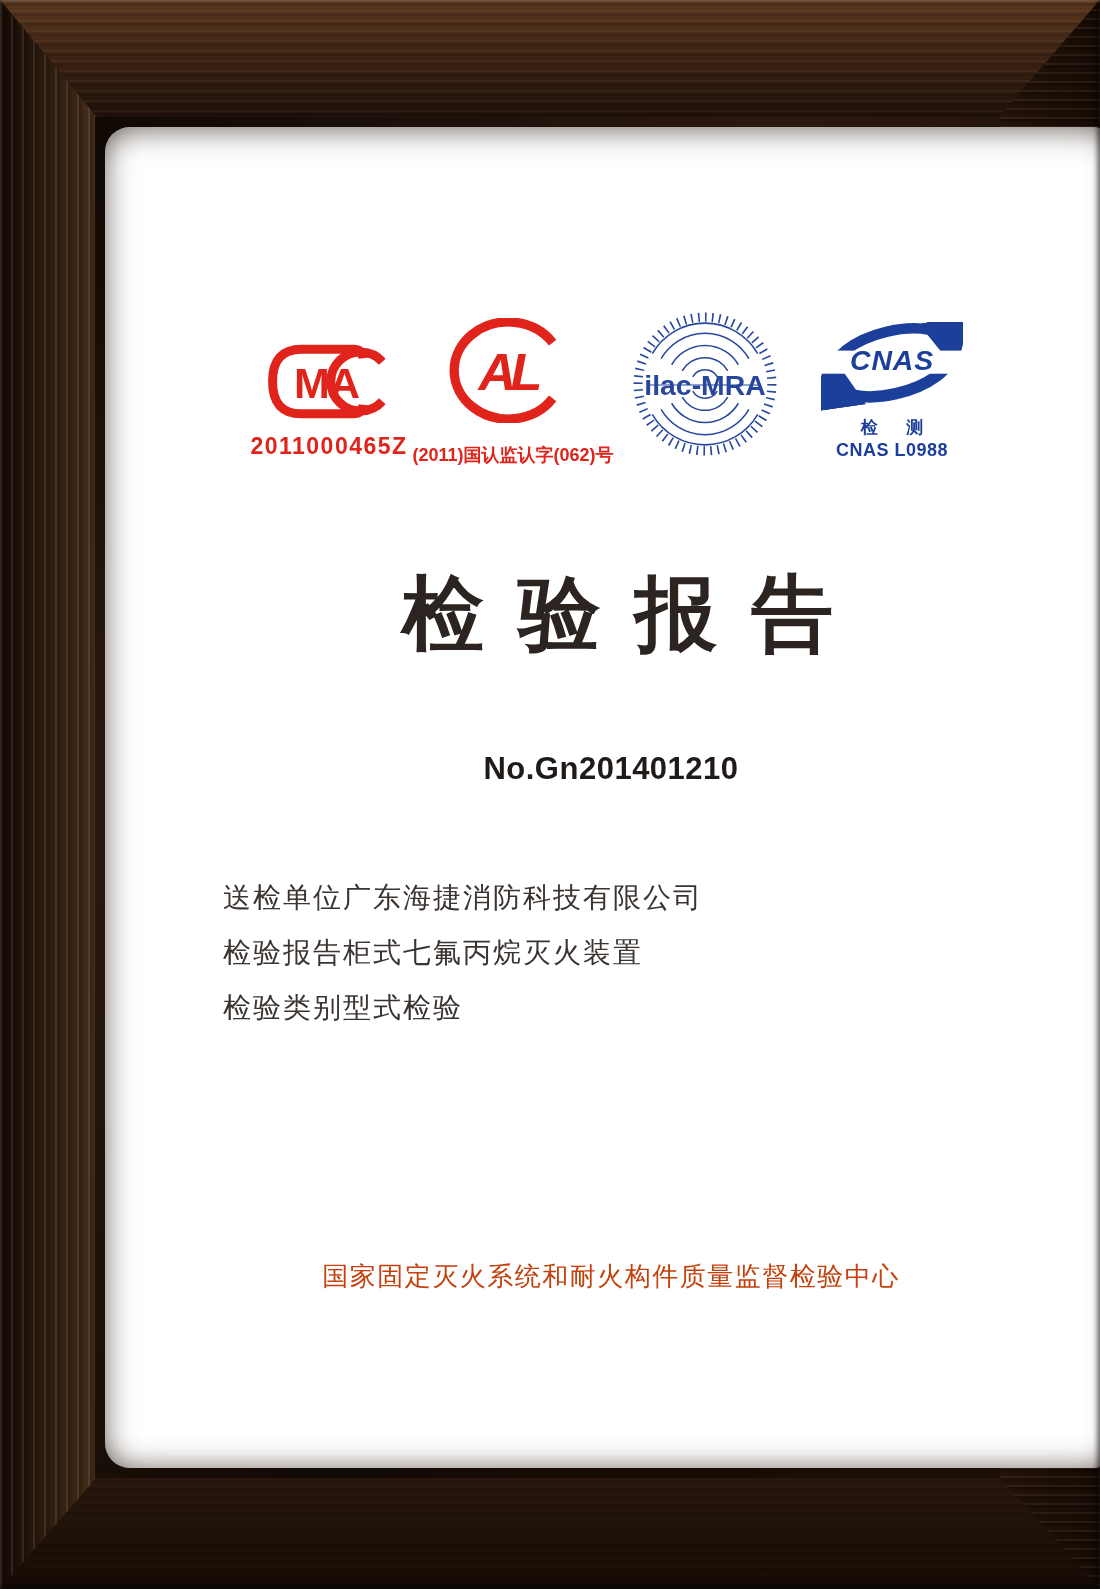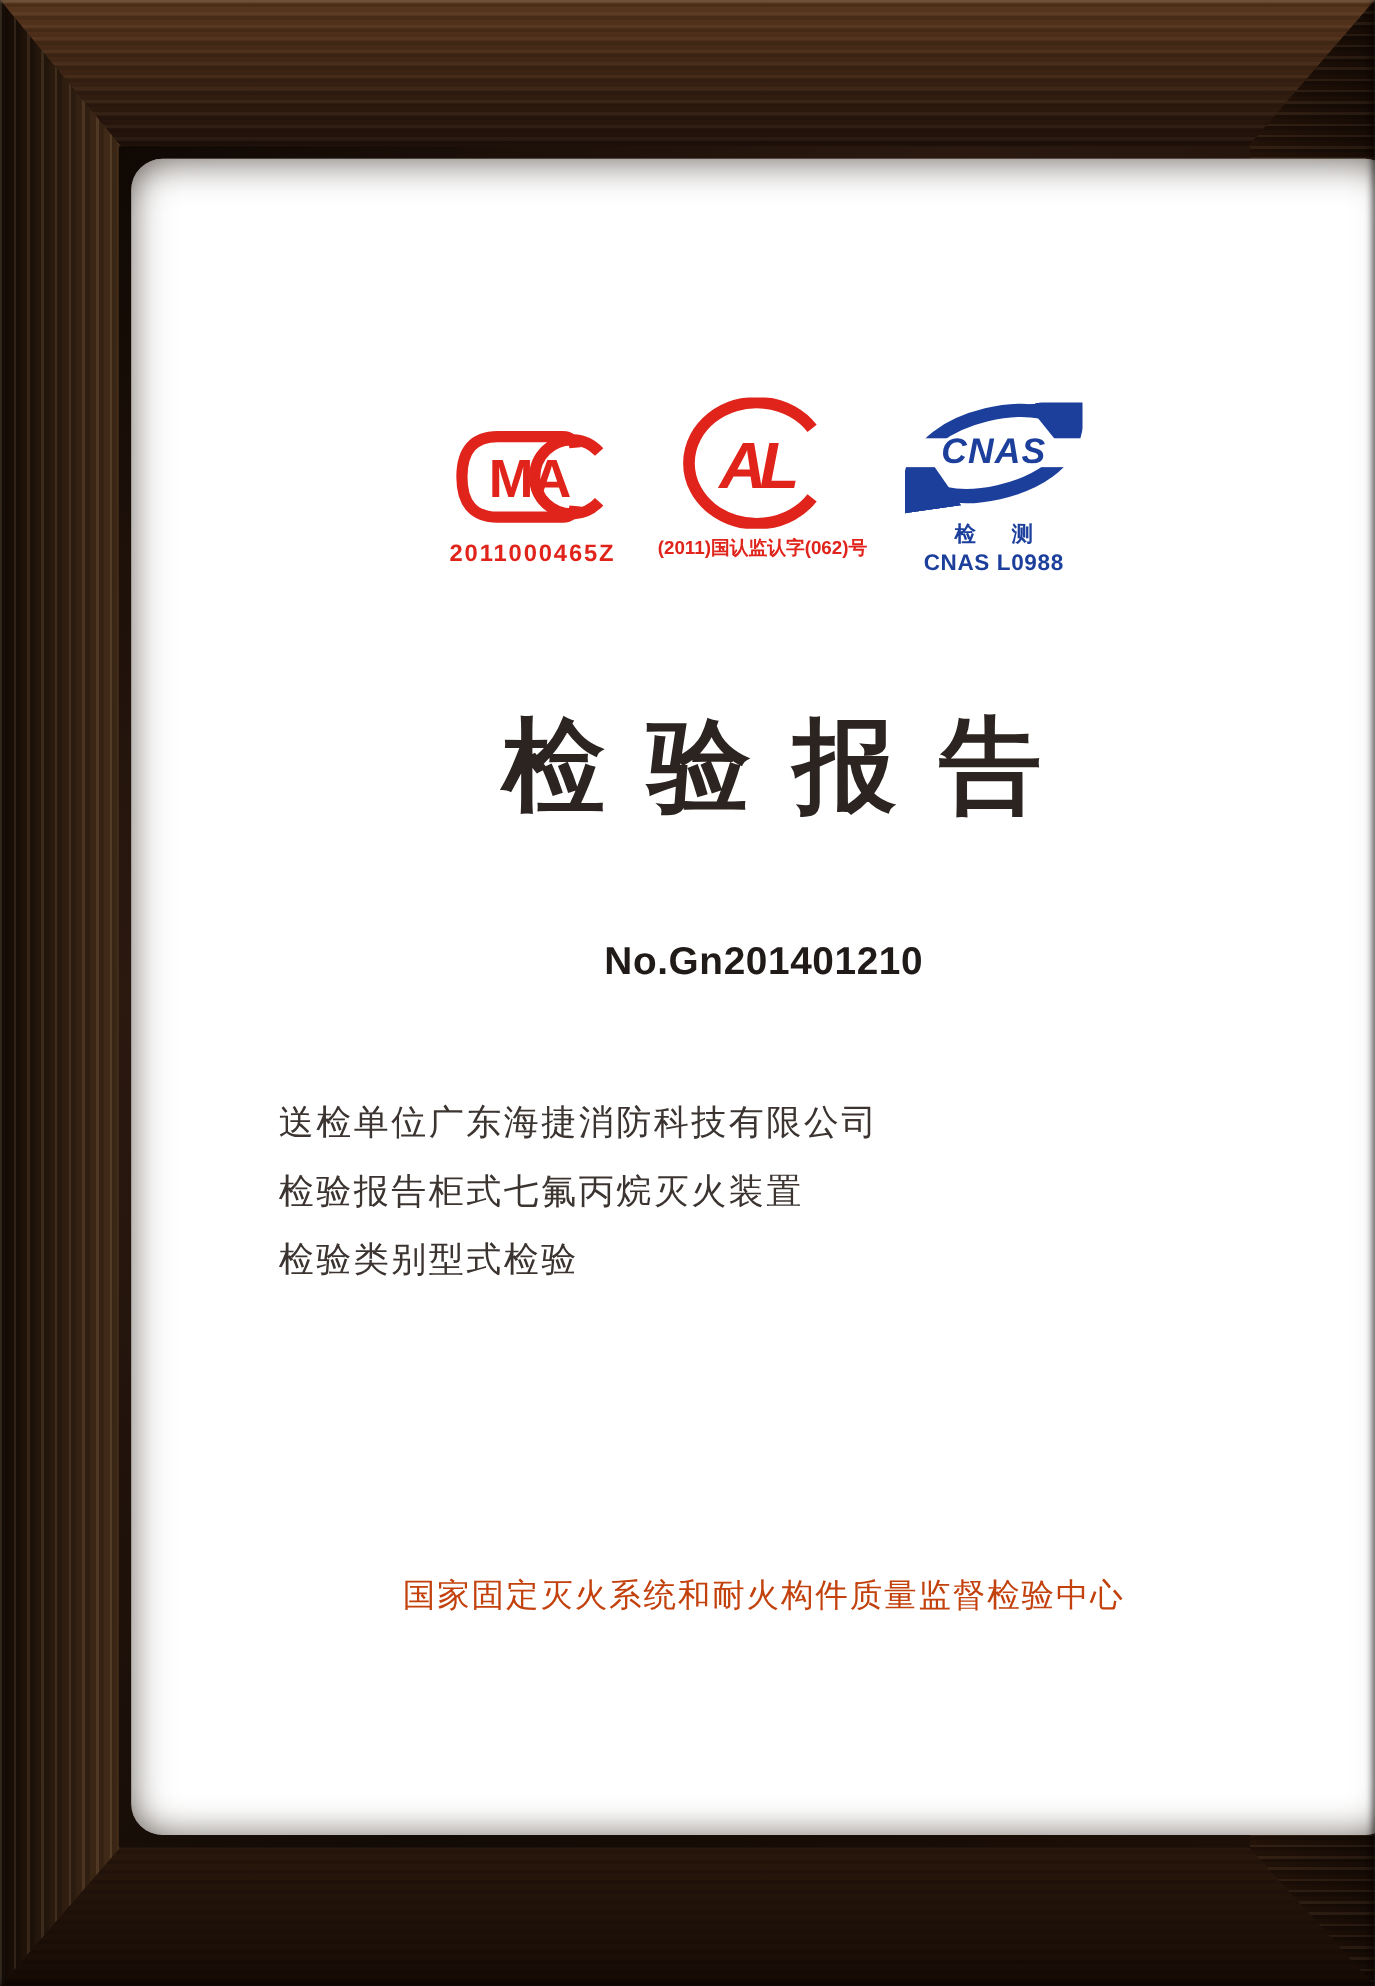--- a/index.html
+++ b/index.html
@@ -43,22 +43,22 @@
                inset 0 -18px 26px -14px rgba(70,60,52,0.45);border-radius:25px;}
   
   .logos-row{position:absolute;top:181px;left:0;right:0;display:flex;justify-content:center;
     align-items:flex-start;gap:38px;}
   .logo-module{display:flex;flex-direction:column;align-items:center;}
   .logo-module svg text{font-family:"Liberation Sans", sans-serif;}
   .m-cma{margin-top:26px;width:140px;}
   .m-cal{margin-top:10px;width:152px;}
   .m-ilac{width:156px;}
   .m-cnas{margin-top:14px;width:142px;}
-  .cap-red-big{color:#e0241b;font-size:19px;font-weight:bold;letter-spacing:1.5px;margin-top:4px;white-space:nowrap;text-align:right;}
-  .cap-red-small{color:#e0241b;font-size:15px;font-weight:bold;letter-spacing:0;margin-top:6px;white-space:nowrap;}
+  .cap-red-big{color:#e0241b;font-size:23px;font-weight:bold;letter-spacing:1.5px;margin-top:4px;white-space:nowrap;text-align:right;}
+  .cap-red-small{color:#e0241b;font-size:18px;font-weight:bold;letter-spacing:0;margin-top:20px;white-space:nowrap;}
   .cap-blue-cn{color:#1d3f9c;font-size:17px;font-weight:bold;letter-spacing:12px;text-indent:12px;margin-top:3px;white-space:nowrap;}
   .cap-blue-code{color:#1d3f9c;font-size:18px;font-weight:bold;letter-spacing:0.5px;margin-top:1px;white-space:nowrap;}
   
   .doc-title{position:absolute;top:444px;left:0;right:0;text-align:center;
     font-size:82px;line-height:1.05;font-weight:bold;color:#2b2421;
     letter-spacing:0.42em;text-indent:0.42em;white-space:nowrap;margin-left:13px;}
   .report-no{position:absolute;top:624px;left:0;right:0;text-align:center;
     font-family:Liberation Sans, sans-serif;font-weight:bold;font-size:31px;color:#201b18;letter-spacing:0.5px;}
   .fields{position:absolute;left:118px;top:756px;display:flex;flex-direction:column;gap:25px;
     font-size:28px;color:#3b3430;letter-spacing:2px;}
@@ -91,20 +91,39 @@
       </div>
 
       <div class="logo-module m-cal">
         <svg width="140" height="105" viewBox="0 0 150 112" color="#e0241b">
           <path d="M 117.5 26.2 A 58 52 0 1 0 117.5 85.8" fill="none" stroke="currentColor" stroke-width="10"></path>
           <text x="38" y="77" font-size="56" font-weight="bold" font-style="italic" letter-spacing="-6" fill="currentColor">AL</text>
         </svg>
         <div class="cap-red-small">(2011)国认监认字(062)号</div>
       </div>
 
+      <div class="logo-module m-ilac">
+        <svg width="152" height="152" viewBox="0 0 150 150" color="#27479e">
+          <circle cx="75" cy="75" r="66" fill="none" stroke="currentColor" stroke-width="9" stroke-dasharray="1.6 5.3"></circle>
+          <g fill="none" stroke="currentColor" stroke-width="1.5">
+            <path d="M 62.9 68 A 14 14 0 0 1 87.1 68"></path>
+            <path d="M 52.5 62 A 26 26 0 0 1 97.5 62"></path>
+            <path d="M 42.1 56 A 38 38 0 0 1 107.9 56"></path>
+            <path d="M 31.7 50 A 50 50 0 0 1 118.3 50"></path>
+            <path d="M 23.0 45 A 60 60 0 0 1 127.0 45"></path>
+            <path d="M 62.9 82 A 14 14 0 0 0 87.1 82"></path>
+            <path d="M 52.5 88 A 26 26 0 0 0 97.5 88"></path>
+            <path d="M 42.1 94 A 38 38 0 0 0 107.9 94"></path>
+            <path d="M 31.7 100 A 50 50 0 0 0 118.3 100"></path>
+            <path d="M 23.0 105 A 60 60 0 0 0 127.0 105"></path>
+            <line x1="20" y1="76" x2="130" y2="76" stroke-width="1.2"></line>
+          </g>
+          <text x="75" y="86" text-anchor="middle" font-size="28" font-weight="bold" fill="currentColor">ilac-MRA</text>
+        </svg>
+      </div>
 
       <div class="logo-module m-cnas">
         <svg width="142" height="91" viewBox="0 0 160 100" color="#1d3f9c">
           <defs>
             <marker id="arw" markerWidth="5" markerHeight="5" viewBox="0 0 10 10" refX="5" refY="5" orient="auto-start-reverse">
               <path d="M0 0 L10 5 L0 10 z" fill="#1d3f9c"></path>
             </marker>
           </defs>
           <path d="M 14 56 A 66 30 -14 0 1 146 24" fill="none" stroke="currentColor" stroke-width="12" marker-end="url(#arw)"></path>
           <path d="M 146 34 A 66 30 -14 0 1 14 64" fill="none" stroke="currentColor" stroke-width="13" marker-end="url(#arw)"></path>

